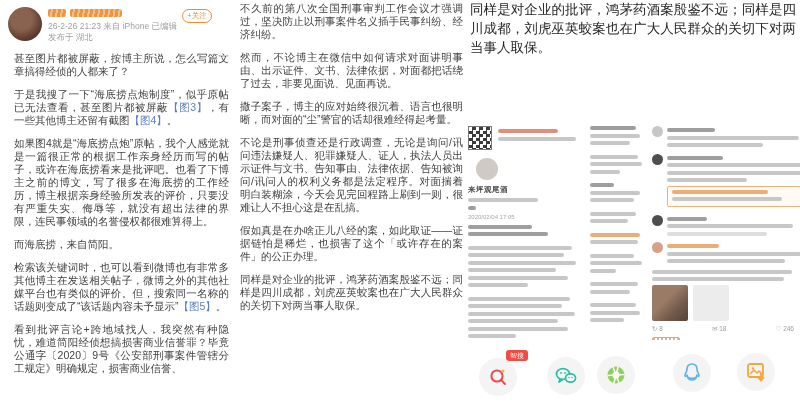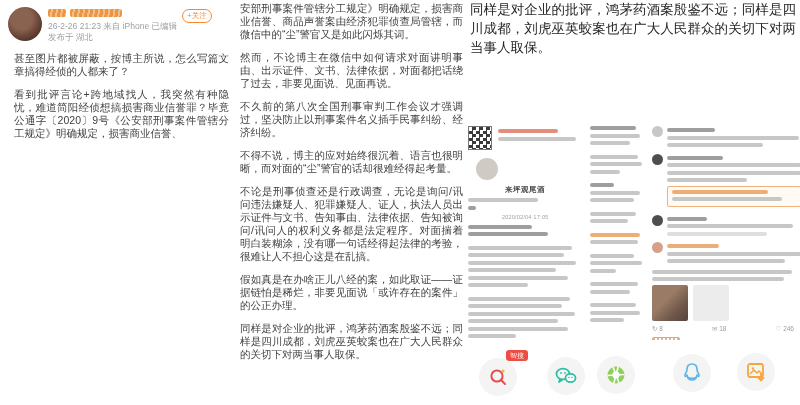--- a/index.html
+++ b/index.html
@@ -21,21 +21,21 @@
     background:radial-gradient(circle at 40% 35%,#8a6250 0 35%,#5a392e 70%,#3f2620 100%);}
   .nameblob{position:absolute;height:8px;border-radius:2px;
     background:repeating-linear-gradient(100deg,#ef9440 0 3px,#eec08b 3px 5px);}
   #meta1{position:absolute;left:34px;top:16px;font-size:8.5px;color:#9f9f9f;white-space:nowrap;}
   #meta2{position:absolute;left:34px;top:27px;font-size:8.5px;color:#9f9f9f;}
   #followTop{position:absolute;left:168px;top:4px;width:28px;height:12px;border:1px solid #f7882e;
     color:#f7882e;border-radius:8px;font-size:7.5px;line-height:12px;text-align:center;background:#fff;}
   #col1 .body{margin-top:52px;}
   
   #shots{position:absolute;left:468px;top:126px;width:332px;height:214px;display:flex;overflow:hidden;}
-  .strip{flex:none;text-align:center;}
+  .strip{flex:none;}
   #stripA{width:114px;margin-right:8px;}
   #stripB{width:52px;margin-right:10px;}
   #stripC{width:148px;}
   .bl{height:4px;border-radius:2px;background:#bdbdbd;opacity:.85;margin-bottom:3.5px;}
   .bld{background:#8d8d8d;}
   .blo{background:#e8a062;}
   .blr{background:#dd7a64;}
   .sp{height:6px;}
   .qr-row{display:flex;align-items:flex-start;margin-bottom:8px;}
   .qr{width:22px;height:22px;margin-right:6px;border:1px solid #777;
@@ -72,30 +72,33 @@
   <div class="nameblob" style="left:34px;top:4px;width:18px;"></div>
   <div class="nameblob" style="left:56px;top:4px;width:52px;"></div>
   <div id="meta1">26-2-26 21:23 来自 iPhone 已编辑</div>
   <div id="meta2">发布于 湖北</div>
   <div id="followTop">+关注</div>
 </div>
 
 <div id="col1" class="col">
   <div class="body">
       <p class="para"><span>甚至图片都被屏蔽，按博主所说，怎么写篇文章搞得经侦的人都来了？</span></p>
+      <p class="para"><span>于是我搜了一下“海底捞点炮制度”，似乎原帖已无法查看，甚至图片都被屏蔽</span><span class="tlink">【图3】</span><span>，有一些其他博主还留有截图</span><span class="tlink">【图4】</span><span>。</span></p>
+      <p class="para"><span>如果图4就是“海底捞点炮”原帖，我个人感觉就是一篇很正常的根据工作亲身经历而写的帖子，或许在海底捞看来是批评吧。也看了下博主之前的博文，写了很多在海底捞的工作经历，博主根据亲身经验所发表的评价，只要没有严重失实、侮辱等，就没有超出法律的界限，连民事领域的名誉侵权都很难算得上。</span></p>
+      <p class="para"><span>而海底捞，来自简阳。</span></p>
+      <p class="para"><span>检索该关键词时，也可以看到微博也有非常多其他博主在发送相关帖子，微博之外的其他社媒平台也有类似的评价。但，搜索同一名称的话题则变成了“该话题内容未予显示”</span><span class="tlink">【图5】</span><span>。</span></p>
       <p class="para"><span>看到批评言论+跨地域找人，我突然有种隐忧，难道简阳经侦想搞损害商业信誉罪？毕竟公通字〔2020〕9号《公安部刑事案件管辖分工规定》明确规定，损害商业信誉、</span></p>
     </div>
 </div>
 <div id="col2" class="col">
-    <p class="para"><span>安部刑事案件管辖分工规定》明确规定，损害商业信誉、商品声誉案由经济犯罪侦查局管辖，而微信中的“尘”警官又是如此闪烁其词。</span></p>
+    <p class="para"><span>不久前的第八次全国刑事审判工作会议才强调过，坚决防止以刑事案件名义插手民事纠纷、经济纠纷。</span></p>
     <p class="para"><span>然而，不论博主在微信中如何请求对面讲明事由、出示证件、文书、法律依据，对面都把话绕了过去，非要见面说、见面再说。</span></p>
-    <p class="para"><span>不久前的第八次全国刑事审判工作会议才强调过，坚决防止以刑事案件名义插手民事纠纷、经济纠纷。</span></p>
-    <p class="para"><span>不得不说，博主的应对始终很沉着、语言也很明晰，而对面的“尘”警官的话却很难经得起考量。</span></p>
-    <p class="para"><span>不论是刑事侦查还是行政调查，无论是询问/讯问违法嫌疑人、犯罪嫌疑人、证人，执法人员出示证件与文书、告知事由、法律依据、告知被询问/讯问人的权利义务都是法定程序。对面揣着明白装糊涂，没有哪一句话经得起法律的考验，很难让人不担心这是在乱搞。</span></p>
-    <p class="para"><span>假如真是在办啥正儿八经的案，如此取证——证据链怕是稀烂，非要见面说「或许存在的案件」的公正办理。</span></p>
+    <p class="para"><span>撒子案子，博主的应对始终很沉着、语言也很明晰，而对面的“尘”警官的话却很难经得起考量。</span></p>
+    <p class="para"><span>不论是刑事侦查还是行政调查，无论是询问/讯问违法嫌疑人、犯罪嫌疑人、证人，执法人员出示证件与文书、告知事由、法律依据、告知被询问/讯问人的权利义务都是法定程序。对面揣着明白装糊涂，今天会见完回程路上刷到一则，很难让人不担心这是在乱搞。</span></p>
+    <p class="para"><span>假如真是在办啥正儿八经的案，如此取证——证据链怕是稀烂，也损害了这个「或许存在的案件」的公正办理。</span></p>
     <p class="para"><span>同样是对企业的批评，鸿茅药酒案殷鉴不远；同样是四川成都，刘虎巫英蛟案也在广大人民群众的关切下对两当事人取保。</span></p>
   </div>
 <div id="col3" class="col">
     <p class="para"><span>同样是对企业的批评，鸿茅药酒案殷鉴不远；同样是四川成都，刘虎巫英蛟案也在广大人民群众的关切下对两当事人取保。</span></p>
   </div>
 
 <div id="shots">
   <div id="stripA" class="strip">
     <div class="qr-row">
       <div class="qr"></div>

